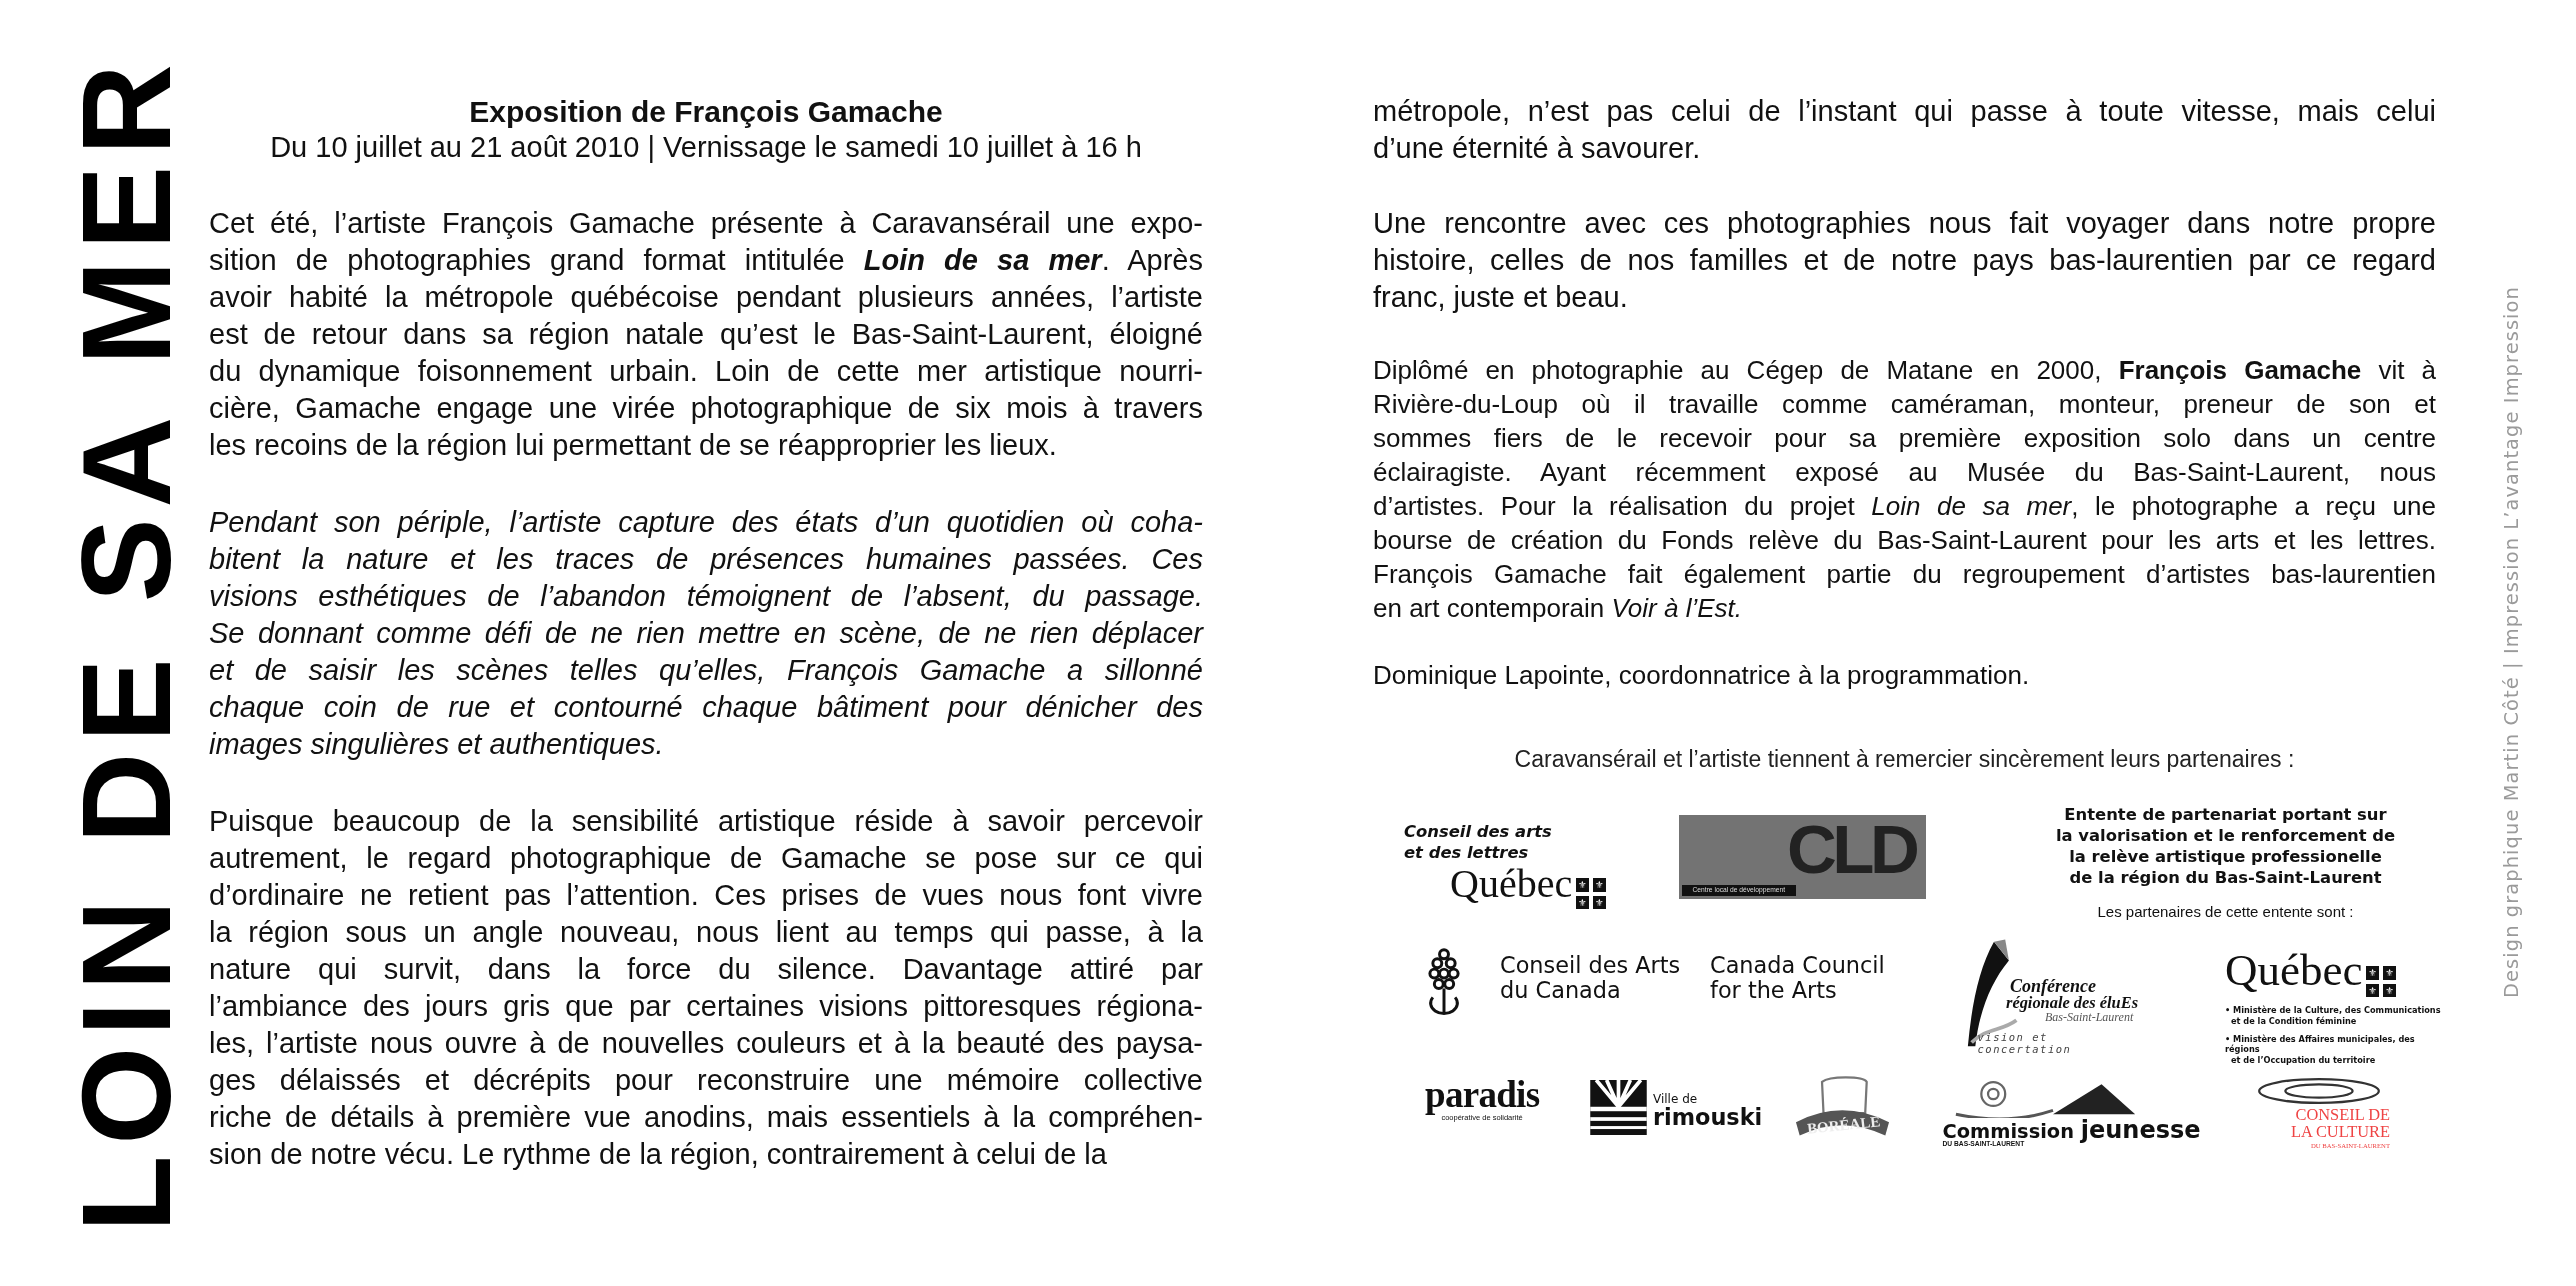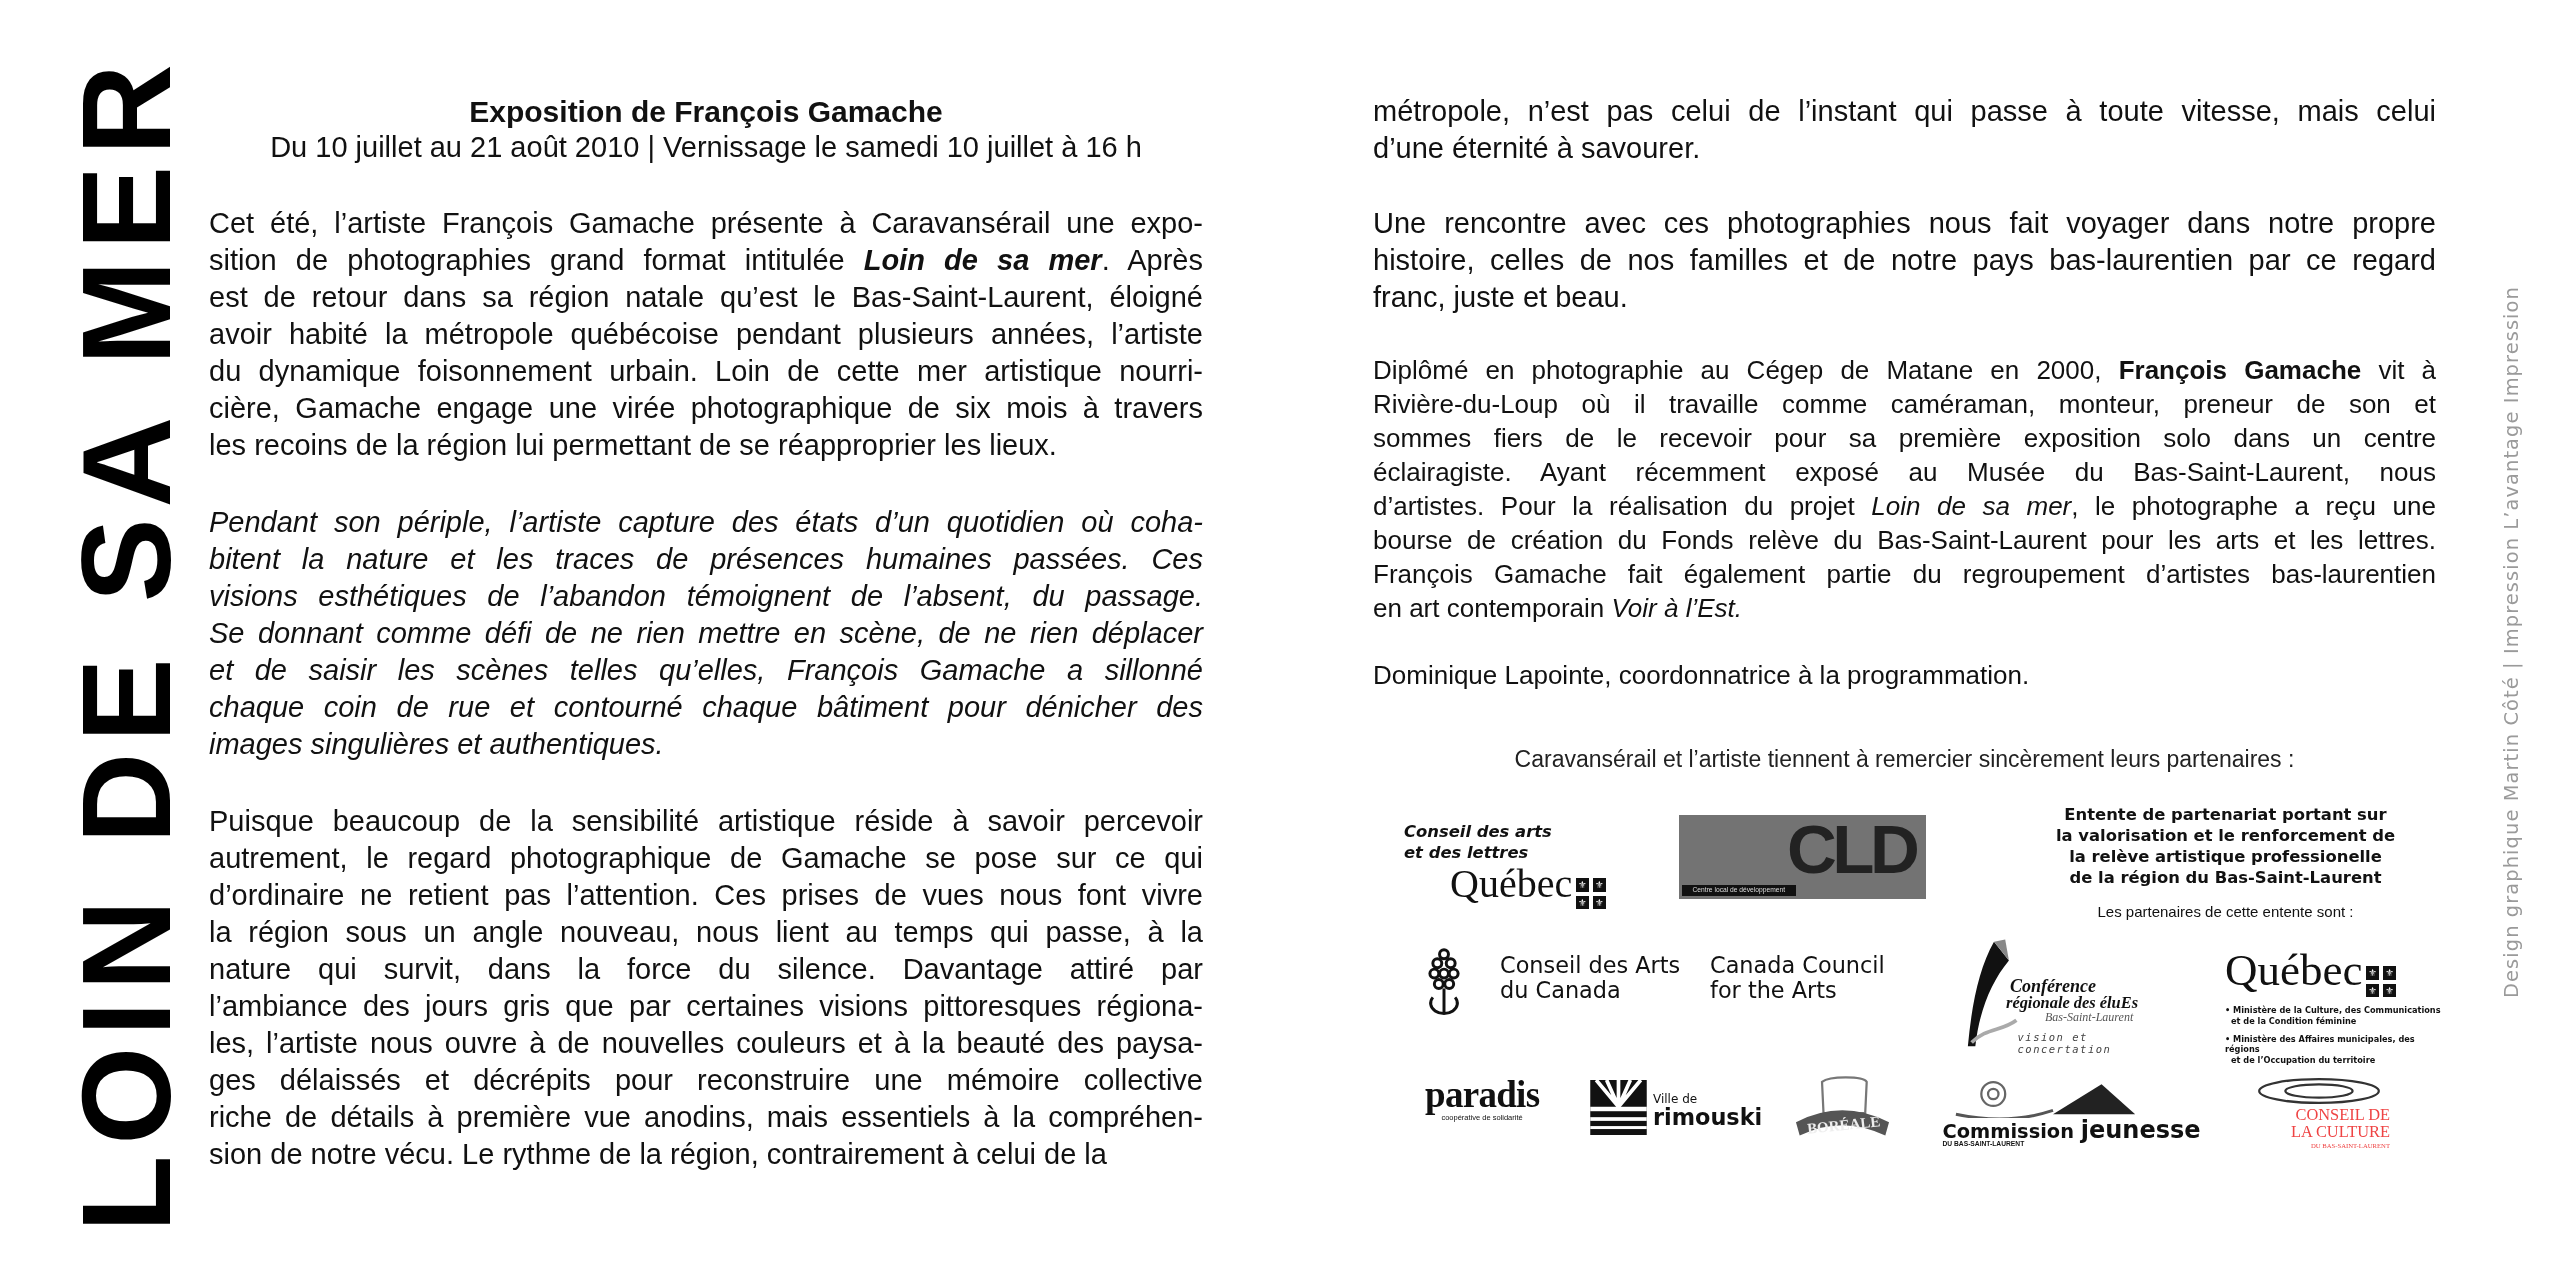--- a/index.html
+++ b/index.html
@@ -72,22 +72,22 @@
   <span>LOIN DE SA MER</span>
 </div>
 
 <div id="left-col">
   <div class="hdr-title">Exposition de François Gamache</div>
   <div class="hdr-sub">Du 10 juillet au 21 août 2010 | Vernissage le samedi 10 juillet à 16 h</div>
 
   <div class="para" style="top:205px;">
       <span class="line">Cet été, l’artiste François Gamache présente à Caravansérail une expo-</span>
       <span class="line">sition de photographies grand format intitulée <span style="font-weight: bold; font-style: italic;">Loin de sa mer</span>. Après</span>
+      <span class="line">avoir habité la métropole québécoise pendant plusieurs années, l’artiste</span>
       <span class="line">est de retour dans sa région natale qu’est le Bas-Saint-Laurent, éloigné</span>
-      <span class="line">avoir habité la métropole québécoise pendant plusieurs années, l’artiste</span>
       <span class="line">du dynamique foisonnement urbain. Loin de cette mer artistique nourri-</span>
       <span class="line">cière, Gamache engage une virée photographique de six mois à travers</span>
       <span class="line last">les recoins de la région lui permettant de se réapproprier les lieux.</span>
     </div>
   <div class="para" style="top:504px;font-style:italic;">
       <span class="line">Pendant son périple, l’artiste capture des états d’un quotidien où coha-</span>
       <span class="line">bitent la nature et les traces de présences humaines passées. Ces</span>
       <span class="line">visions esthétiques de l’abandon témoignent de l’absent, du passage.</span>
       <span class="line">Se donnant comme défi de ne rien mettre en scène, de ne rien déplacer</span>
       <span class="line">et de saisir les scènes telles qu’elles, François Gamache a sillonné</span>
@@ -188,21 +188,21 @@
 
   <div class="logo" style="left:591px; top:938px; width:179px; height:112px;">
     <svg width="60" height="112" viewBox="0 0 80 150" style="position:absolute; left:0; top:0;">
       <path d="M40 5 C 20 40, 10 90, 5 145 L 15 145 C 20 100, 35 60, 60 30 Z" fill="#111"></path>
       <path d="M40 5 L 55 2 L 60 30 Z" fill="#888"></path>
       <path d="M10 140 C 30 120, 50 125, 70 110" stroke="#aaa" stroke-width="5" fill="none"></path>
     </svg>
     <div class="cre-text" style="position:absolute; left:46px; top:39px; font-size:18px; line-height:18px; font-weight:bold;">Conférence</div>
     <div class="cre-text" style="position:absolute; left:42px; top:57px; font-size:16.4px; line-height:16.4px; font-weight:bold;">régionale des éluEs</div>
     <div class="cre-text" style="position:absolute; left:81px; top:73px; font-size:12px; line-height:13.5px; color:#555;">Bas-Saint-Laurent</div>
-    <div style="position:absolute; left:13.5px; top:93px; font-size:10.5px; font-style:italic; letter-spacing:1.5px; color:#444; font-family:'DejaVu Sans Mono', monospace;margin-left:40px;">vision et concertation</div>
+    <div style="position:absolute; left:13.5px; top:93px; font-size:10.5px; font-style:italic; letter-spacing:1.5px; color:#444; font-family:'DejaVu Sans Mono', monospace;">vision et concertation</div>
   </div>
 
   <div class="logo" style="left:852px; top:948px; width:217px;">
     <div style="white-space:nowrap;">
       <span class="qc-big">Québec</span>
       <span class="flag">
         <i>⚜</i>
           <i>⚜</i>
         <i>⚜</i>
           <i>⚜</i>

